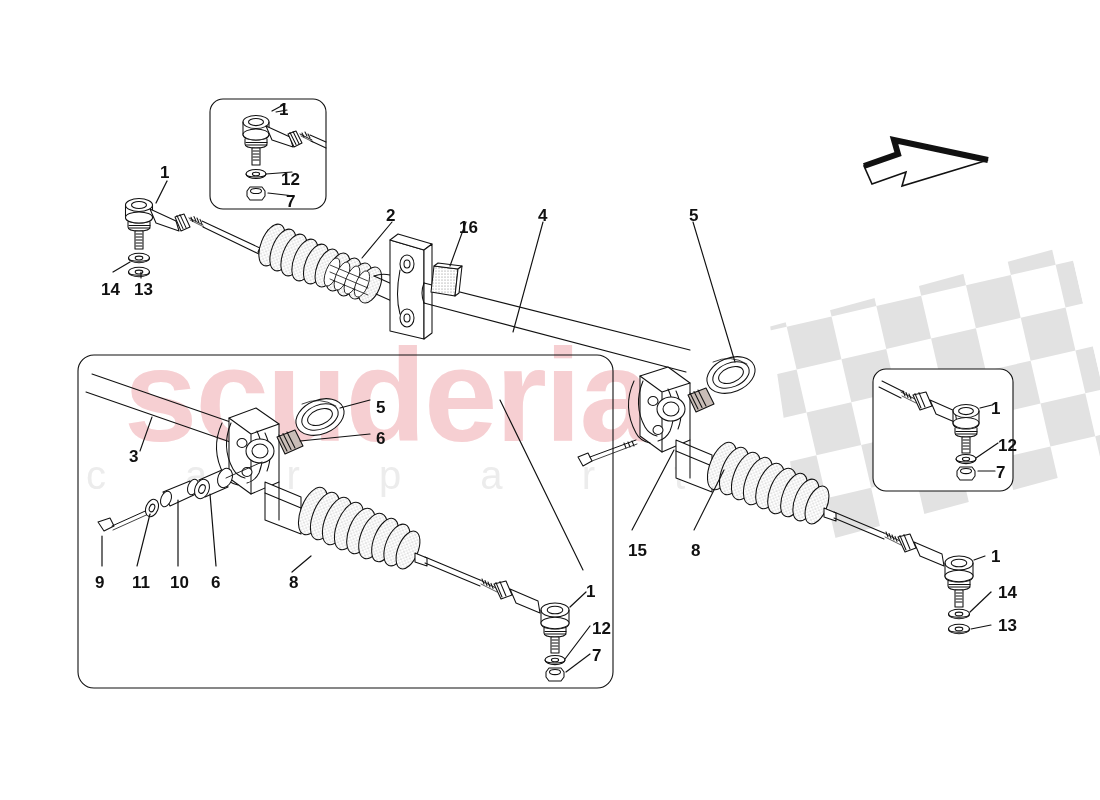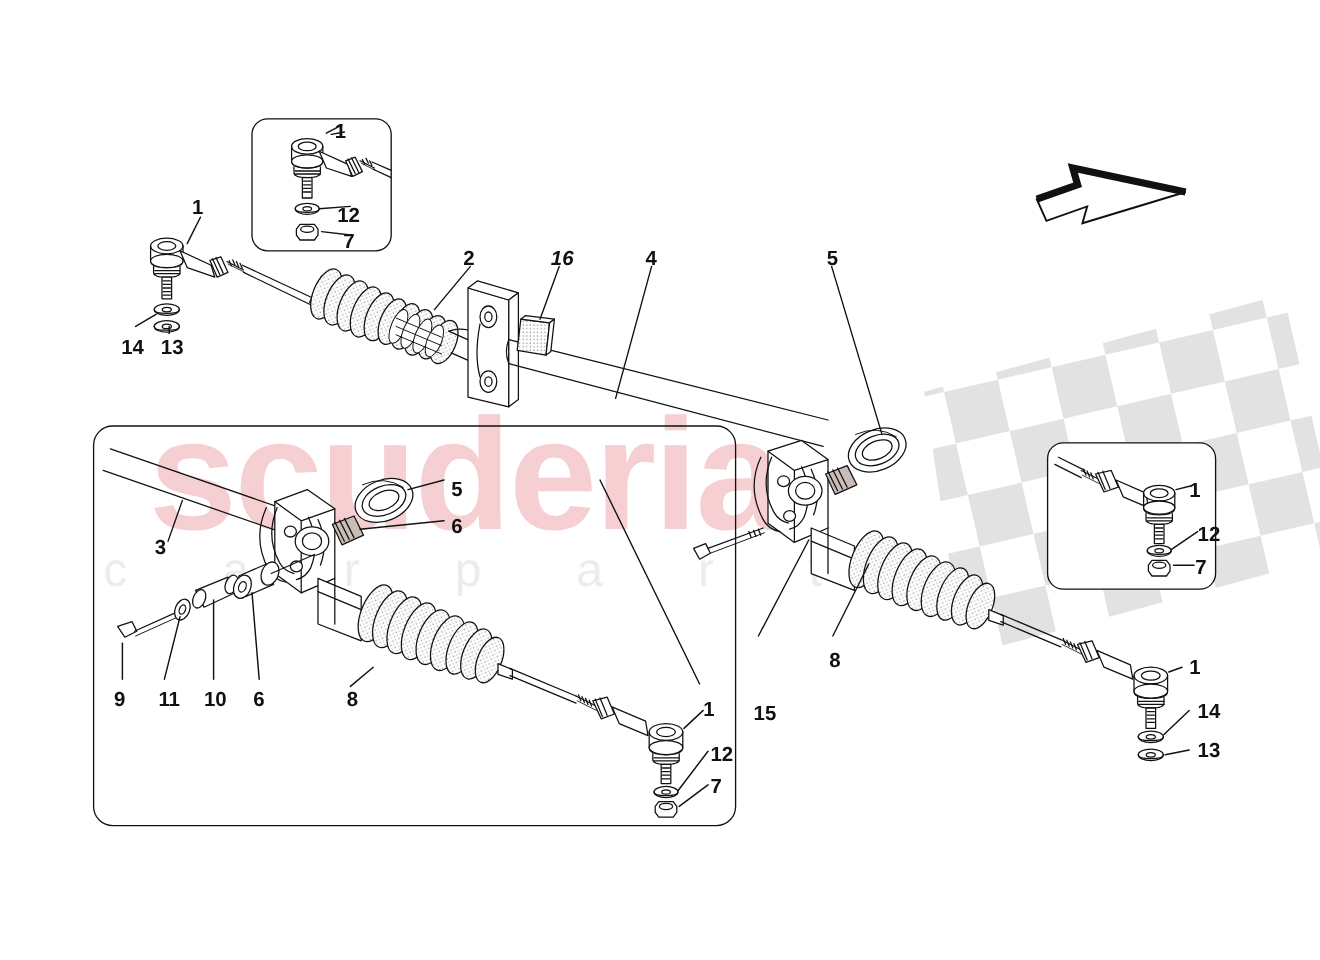--- a/index.html
+++ b/index.html
@@ -450,35 +450,35 @@
   </svg>
 
   <div id="labels">
       <div class="lbl" style="left: 160px; top: 164px;">1</div>
       <div class="lbl" style="left: 101px; top: 281px;">14</div>
       <div class="lbl" style="left: 134px; top: 281px;">13</div>
       <div class="lbl" style="left: 279px; top: 101px;">1</div>
       <div class="lbl" style="left: 281px; top: 171px;">12</div>
       <div class="lbl" style="left: 286px; top: 193px;">7</div>
       <div class="lbl" style="left: 386px; top: 207px;">2</div>
-      <div class="lbl" style="left: 459px; top: 207px; font-style: italic;">16</div>
+      <div class="lbl" style="left: 459px; top: 219px;">16</div>
       <div class="lbl" style="left: 538px; top: 207px;">4</div>
       <div class="lbl" style="left: 689px; top: 207px;">5</div>
       <div class="lbl" style="left: 129px; top: 448px;">3</div>
       <div class="lbl" style="left: 376px; top: 399px;">5</div>
       <div class="lbl" style="left: 376px; top: 430px;">6</div>
       <div class="lbl" style="left: 95px; top: 574px;">9</div>
       <div class="lbl" style="left: 132px; top: 574px; text-align: center;">11</div>
       <div class="lbl" style="left: 170px; top: 574px;">10</div>
       <div class="lbl" style="left: 211px; top: 574px;">6</div>
       <div class="lbl" style="left: 289px; top: 574px;">8</div>
       <div class="lbl" style="left: 586px; top: 583px;">1</div>
       <div class="lbl" style="left: 592px; top: 620px;">12</div>
       <div class="lbl" style="left: 592px; top: 647px;">7</div>
-      <div class="lbl" style="left: 628px; top: 542px; margin-top: 44px;">15</div>
+      <div class="lbl" style="left: 628px; top: 542px;">15</div>
       <div class="lbl" style="left: 691px; top: 542px;">8</div>
       <div class="lbl" style="left: 991px; top: 400px;">1</div>
       <div class="lbl" style="left: 998px; top: 437px;">12</div>
       <div class="lbl" style="left: 996px; top: 464px;">7</div>
       <div class="lbl" style="left: 991px; top: 548px;">1</div>
       <div class="lbl" style="left: 998px; top: 584px;">14</div>
       <div class="lbl" style="left: 998px; top: 617px;">13</div>
     </div>
 
 </div>

